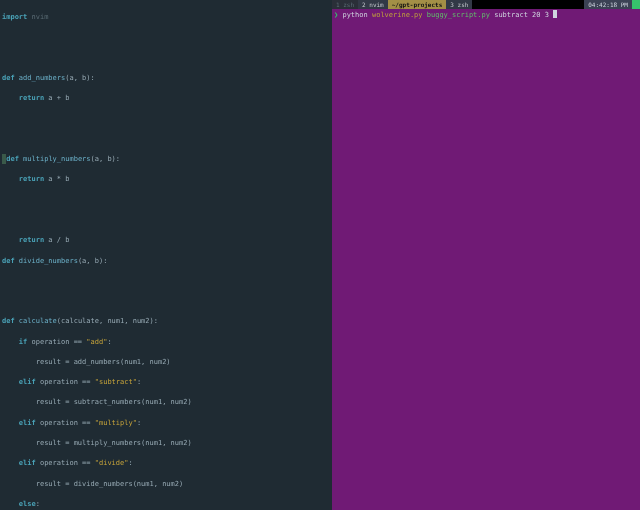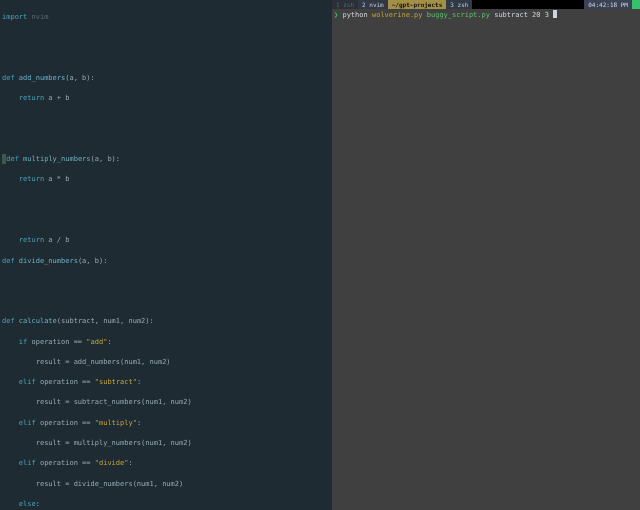--- a/index.html
+++ b/index.html
@@ -1,19 +1,19 @@
 <!DOCTYPE html>
 <html><head>
 <meta charset="utf-8">
 <style>
   * { margin: 0; padding: 0; box-sizing: border-box; }
   html, body { width: 640px; height: 510px; overflow: hidden; background: #000; font-family: Menlo, Consolas, "DejaVu Sans Mono", monospace; font-size: 7px; line-height: 1.45; }
   .screen { display: flex; width: 640px; height: 510px; }
   .left { width: 332px; height: 510px; background: #1f2b33; position: relative; display: flex; flex-direction: column; }
-  .right { flex: 1; height: 510px; background: #404040; position: relative; display: flex; flex-direction: column; }
+  .right { flex: 1; height: 510px; background: #701a75; position: relative; display: flex; flex-direction: column; }
 
   
   .tabbar { height: 9px; width: 100%; display: flex; align-items: stretch; font-size: 6px; line-height: 9px; }
   .tab { padding: 0 4px; color: #c5c8ce; white-space: nowrap; }
   .tab.dim { background: #2a2f38; }
   .tab.mid { background: #323946; }
   .tab.active { background: #a38f46; color: #111; font-weight: bold; }
   .tabbar .spacer { flex: 1; background: #000; }
   .clock { background: #3b4254; color: #cfd4df; padding: 0 4px; }
   .batt { width: 8px; background: #36c26c; }
@@ -23,21 +23,21 @@
   .termline .prompt { color: #35c56b; }
   .termline .cmd1 { color: #cfd4df; }
   .termline .file1 { color: #bfa23b; }
   .termline .file2 { color: #60c06a; }
   .termline .args { color: #cfd4df; }
   .termline .cursor { display: inline-block; width: 4px; height: 8px; background: #cfd4df; vertical-align: -1px; }
 
   
   .code { flex: 1; padding: 2px 2px 0 2px; color: #97aab4; white-space: pre; }
   .gutter-hl { display:inline-block; background:#3a5a4a; color:#d8e4dc; }
-  .kw { color: #4aa3b8; }     
+  .kw { color: #4aa3b8; font-weight: bold; }     
   .fn { color: #6cb1c9; }
   .args-c { color: #97aab4; margin-top: 16px; }
   .str { color: #c7a43a; }
   .dim { color: #5a6b74; }
   .line { display: block; }
 </style>
 </head>
 <body>
 
 <div class="screen">
@@ -52,21 +52,21 @@
 <span class="line"> </span>
 <span class="line"> </span>
 <span class="line"><span class="gutter-hl">&nbsp;</span><span class="kw">def</span><span class="fn"> multiply_numbers</span><span class="args-c">(a, b):</span></span>
 <span class="line"><span class="kw">    return</span><span class="args-c"> a * b</span></span>
 <span class="line"> </span>
 <span class="line"> </span>
 <span class="line"><span class="kw">    return</span><span class="args-c"> a / b</span></span>
 <span class="line"><span class="kw">def</span><span class="fn"> divide_numbers</span><span class="args-c">(a, b):</span></span>
 <span class="line"> </span>
 <span class="line"> </span>
-<span class="line"><span class="kw">def</span><span class="fn"> calculate</span><span class="args-c">(subtract, num1, num2):</span></span>
+<span class="line"><span class="kw">def</span><span class="fn"> calculate</span><span class="args-c">(calculate, num1, num2):</span></span>
 <span class="line"><span class="kw">    if</span><span> operation == </span><span class="str">"add"</span><span>:</span></span>
 <span class="line"><span>        result = add_numbers(num1, num2)</span></span>
 <span class="line"><span class="kw">    elif</span><span> operation == </span><span class="str">"subtract"</span><span>:</span></span>
 <span class="line"><span>        result = subtract_numbers(num1, num2)</span></span>
 <span class="line"><span class="kw">    elif</span><span> operation == </span><span class="str">"multiply"</span><span>:</span></span>
 <span class="line"><span>        result = multiply_numbers(num1, num2)</span></span>
 <span class="line"><span class="kw">    elif</span><span> operation == </span><span class="str">"divide"</span><span>:</span></span>
 <span class="line"><span>        result = divide_numbers(num1, num2)</span></span>
 <span class="line"><span class="kw">    else</span><span>:</span></span>
 

